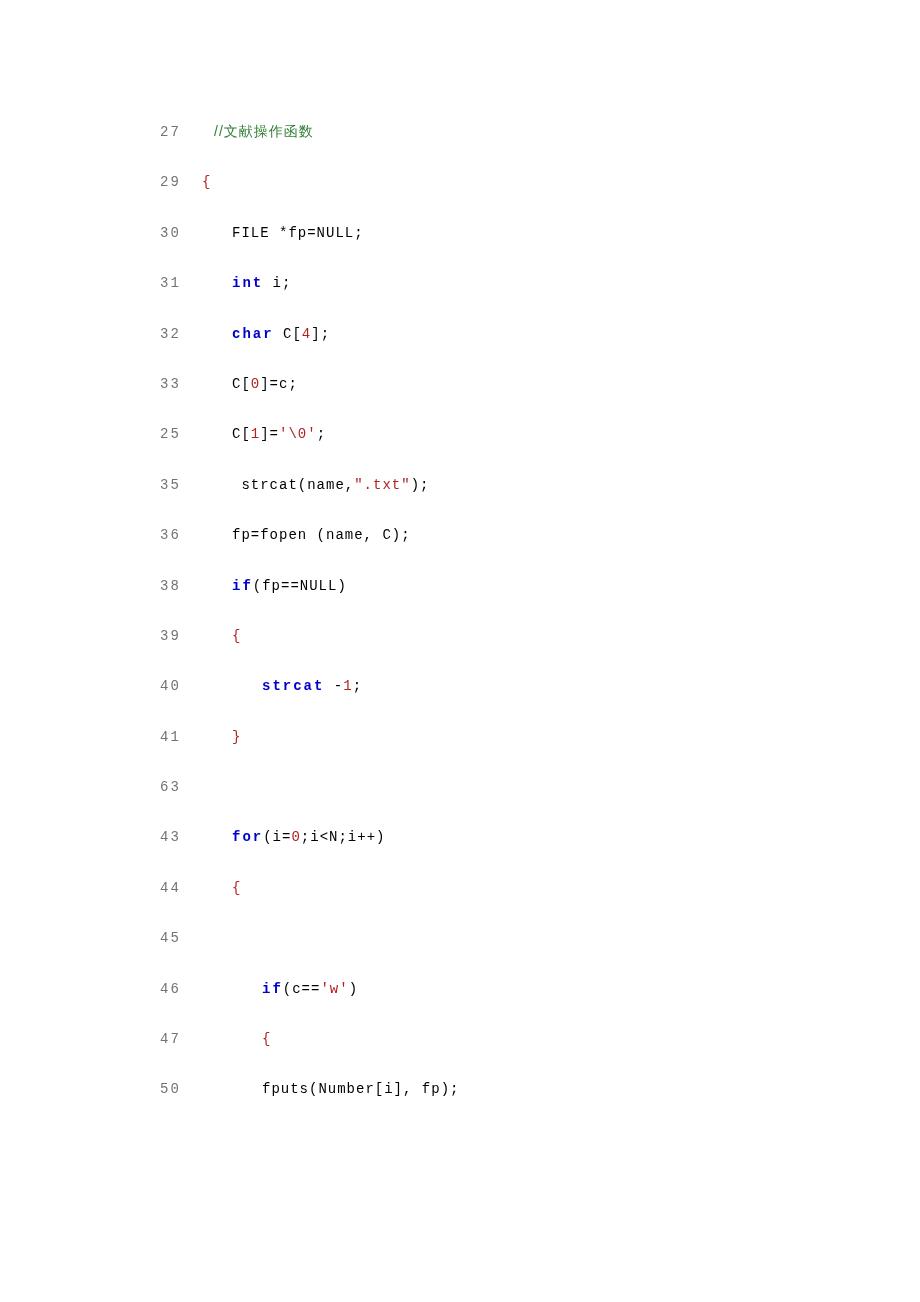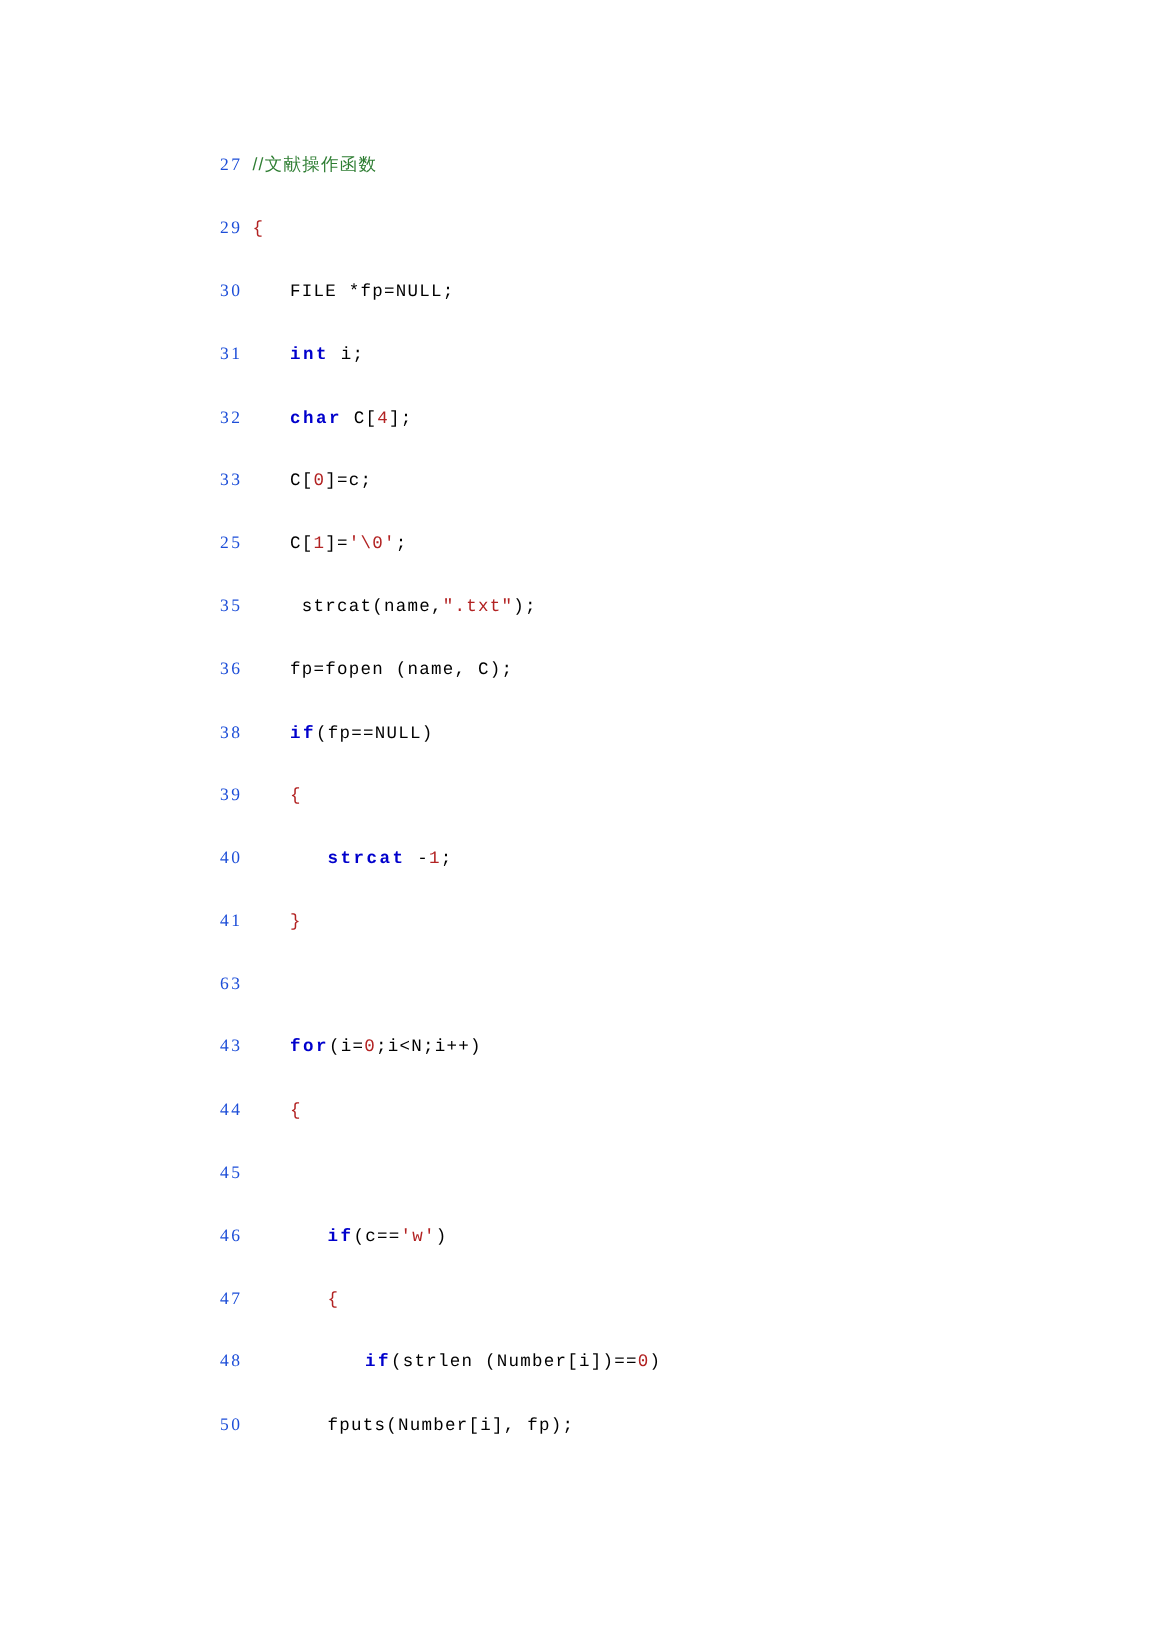--- a/index.html
+++ b/index.html
@@ -17,30 +17,31 @@
     padding: 120px 0 0 160px;
   }
   .code-line {
     margin-bottom: 28px;
     white-space: pre;
     letter-spacing: 1px;
   }
   .lineno {
     display: inline-block;
     width: 34px;
-    color: #1d4ed8;
-    text-align: right;
+    color: #737373;
+    text-align: left;
     margin-right: 8px;
     letter-spacing: 2px;
-    font-family: Liberation Serif, serif;
+    font-family: Liberation Mono, monospace;
   }
   .comment {
     color: #2e7d32;
     font-family: "SimSun", sans-serif;
     letter-spacing: 1px;
+    margin-left: 12px;
   }
   .keyword {
     color: #0000cc;
     font-weight: bold;
     letter-spacing: 2px;
   }
   .brace {
     color: #b22222;
   }
   .num {
@@ -76,15 +77,14 @@
     <div class="code-line"><span class="lineno">38</span><span class="indent1"><span class="keyword">if</span><span class="ident">(fp==NULL)</span></span></div>
     <div class="code-line"><span class="lineno">39</span><span class="indent1"><span class="brace">{</span></span></div>
     <div class="code-line"><span class="lineno">40</span><span class="indent2"><span class="keyword">strcat</span><span class="ident"> -</span><span class="num">1</span><span class="ident">;</span></span></div>
     <div class="code-line"><span class="lineno">41</span><span class="indent1"><span class="brace">}</span></span></div>
     <div class="code-line"><span class="lineno">63</span><span></span></div>
     <div class="code-line"><span class="lineno">43</span><span class="indent1"><span class="keyword">for</span><span class="ident">(i=</span><span class="num">0</span><span class="ident">;i&lt;N;i++)</span></span></div>
     <div class="code-line"><span class="lineno">44</span><span class="indent1"><span class="brace">{</span></span></div>
     <div class="code-line"><span class="lineno">45</span><span></span></div>
     <div class="code-line"><span class="lineno">46</span><span class="indent2"><span class="keyword">if</span><span class="ident">(c==</span><span class="charlit">'w'</span><span class="ident">)</span></span></div>
     <div class="code-line"><span class="lineno">47</span><span class="indent2"><span class="brace">{</span></span></div>
-    <div class="code-line"><span class="lineno">48</span><span class="indent3"><span class="keyword">if</span><span class="ident">(strlen (Number[i])==</span><span class="num">0</span><span class="ident">)</span></span></div>
     <div class="code-line"><span class="lineno">50</span><span class="indent2"><span class="ident">fputs(Number[i], fp);</span></span></div>
   </div>
 
 </body></html>

